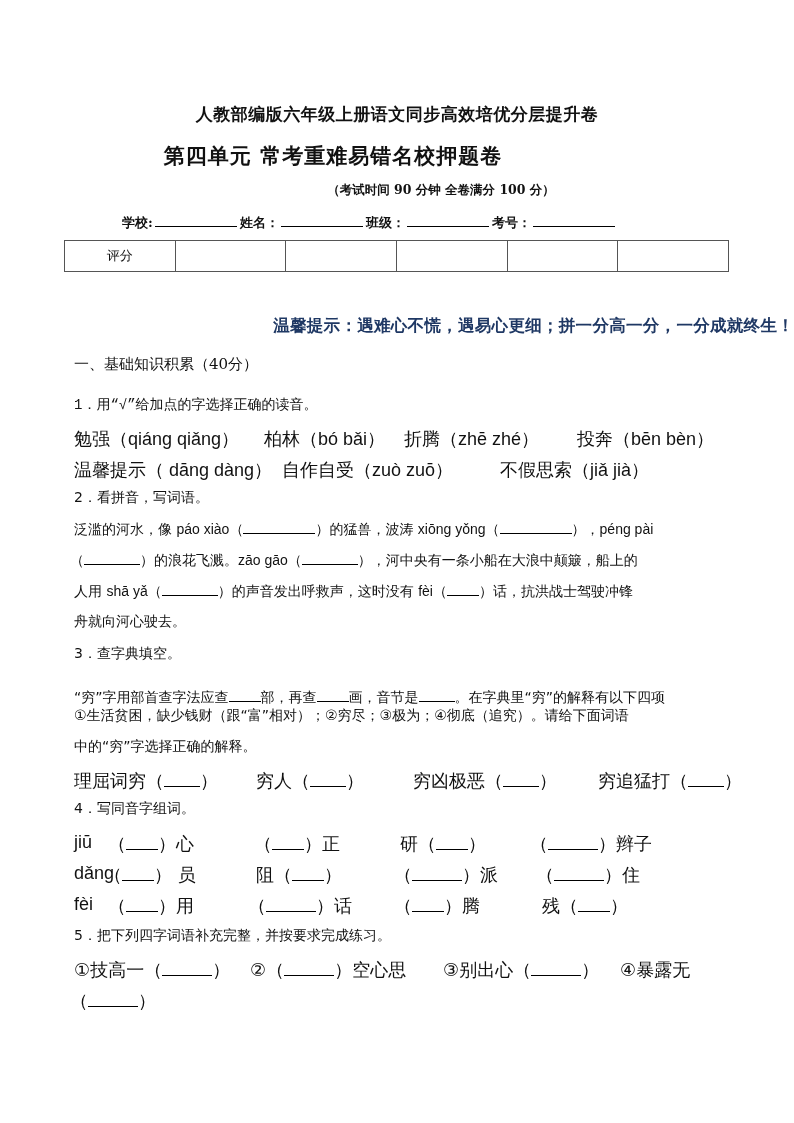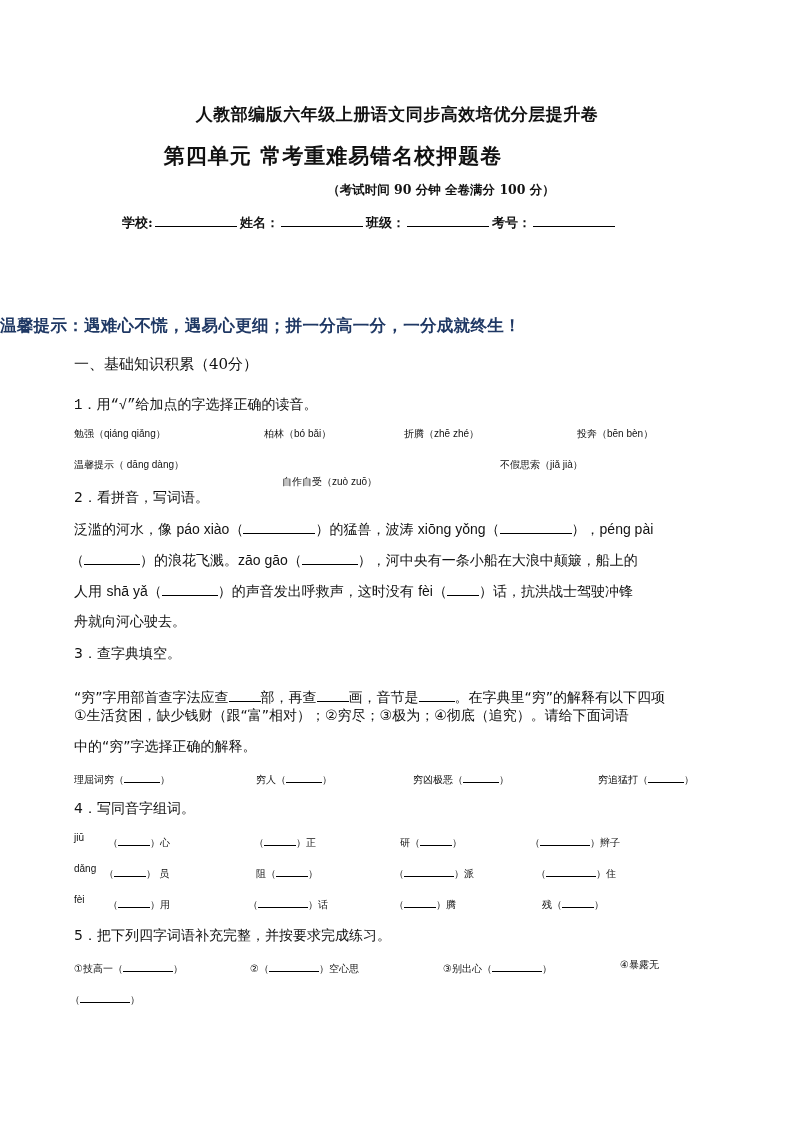--- a/index.html
+++ b/index.html
@@ -33,61 +33,69 @@
     table.score {
       position: absolute; top: 240px; left: 64px; width: 665px;
       border-collapse: collapse; font-size: 13px;
       font-family: "DejaVu Serif", "Liberation Serif", serif;
     }
     table.score td {
       border: 1px solid #555; height: 30px; text-align: center; padding: 0;
       width: 110px;
     }
     .reminder {
-      top: 315px; left: 0; width: 794px; text-align: left;
+      top: 315px; left: 0; width: 794px; text-align: right;
       font-size: 16.5px; font-weight: bold; color: #1f3864; letter-spacing: 0.3px;
     }
     .section {
       top: 355px; left: 74px;
       font-family: "DejaVu Serif", "Liberation Serif", serif;
       font-size: 15px;
     }
     .line { left: 74px; font-size: 14px; }
     .blank-u { display: inline-block; border-bottom: 1px solid #000; height: 13px; vertical-align: baseline; }
     .w50 { width: 50px; } .w60 { width: 56px; } .w75 { width: 72px; } .w40 { width: 32px; } .w36 { width: 36px; }
     .py { font-family: "Liberation Sans", "DejaVu Sans", sans-serif; }
-    .cell { position: absolute; white-space: nowrap; font-size: 10px; }
+    .cell { position: absolute; white-space: nowrap; font-size: 18px; }
   </style>
 </head>
 <body>
 
 <div class="abs title1">人教部编版六年级上册语文同步高效培优分层提升卷</div>
 <div class="abs title2">第四单元  常考重难易错名校押题卷</div>
 <div class="abs title3">（考试时间 90 分钟    全卷满分 100 分）</div>
 
 <div class="abs info">
   <span>学校:</span><span class="blank"></span><span>姓名：</span><span class="blank"></span><span>班级：</span><span class="blank"></span><span>考号：</span><span class="blank"></span>
 </div>
 
 <table class="score">
   <tbody>
+  <tr>
+    <td>评分</td>
+    <td></td>
+    <td></td>
+    <td></td>
+    <td></td>
+    <td></td>
+  </tr>
 </tbody>
   </table>
 
 <div class="abs reminder">温馨提示：遇难心不慌，遇易心更细；拼一分高一分，一分成就终生！</div>
 
 <div class="abs section">一、基础知识积累（40分）</div>
 
 <div class="abs line" style="top:396px;font-family:Liberation Mono, monospace;">1．用“√”给加点的字选择正确的读音。</div>
 <div class="cell" style="top:427px; left:74px;"><span>勉强</span><span class="py">（qiáng   qiǎng）</span></div>
 <div class="cell" style="top:427px; left:264px;"><span>柏林</span><span class="py">（bó   bǎi）</span></div>
 <div class="cell" style="top:427px; left:404px;"><span>折腾</span><span class="py">（zhē     zhé）</span></div>
 <div class="cell" style="top:427px; left:577px;"><span>投奔</span><span class="py">（bēn   bèn）</span></div>
 <div class="cell" style="top:458px; left:74px;"><span>温馨提示</span><span class="py">（ dāng   dàng）</span></div>
-<div class="cell" style="top:458px; left:282px;margin-top:17px;"><span>自作自受</span><span class="py">（zuò   zuō）</span></div>
+<div class="cell" style="top:458px; left:282px;"><span>自作自受</span><span class="py">（zuò   zuō）</span></div>
 <div class="cell" style="top:458px; left:500px;"><span>不假思索</span><span class="py">（jiǎ   jià）</span></div>
 
 <div class="abs line" style="top:489px;">2．看拼音，写词语。</div>
 <div class="abs line" style="top:520px;">
   <span>泛滥的河水，像 </span><span class="py">páo xiào</span>（<span class="blank-u w75"></span>）<span>的猛兽，波涛 </span><span class="py">xiōng yǒng</span>（<span class="blank-u w75"></span>）<span>，</span><span class="py">péng pài</span>
 </div>
 <div class="abs line" style="top:551px; left:70px;">
   （<span class="blank-u w60"></span>）<span>的浪花飞溅。</span><span class="py">zāo gāo</span>（<span class="blank-u w60"></span>）<span>，河中央有一条小船在大浪中颠簸，船上的</span>
 </div>
 <div class="abs line" style="top:582px;">

